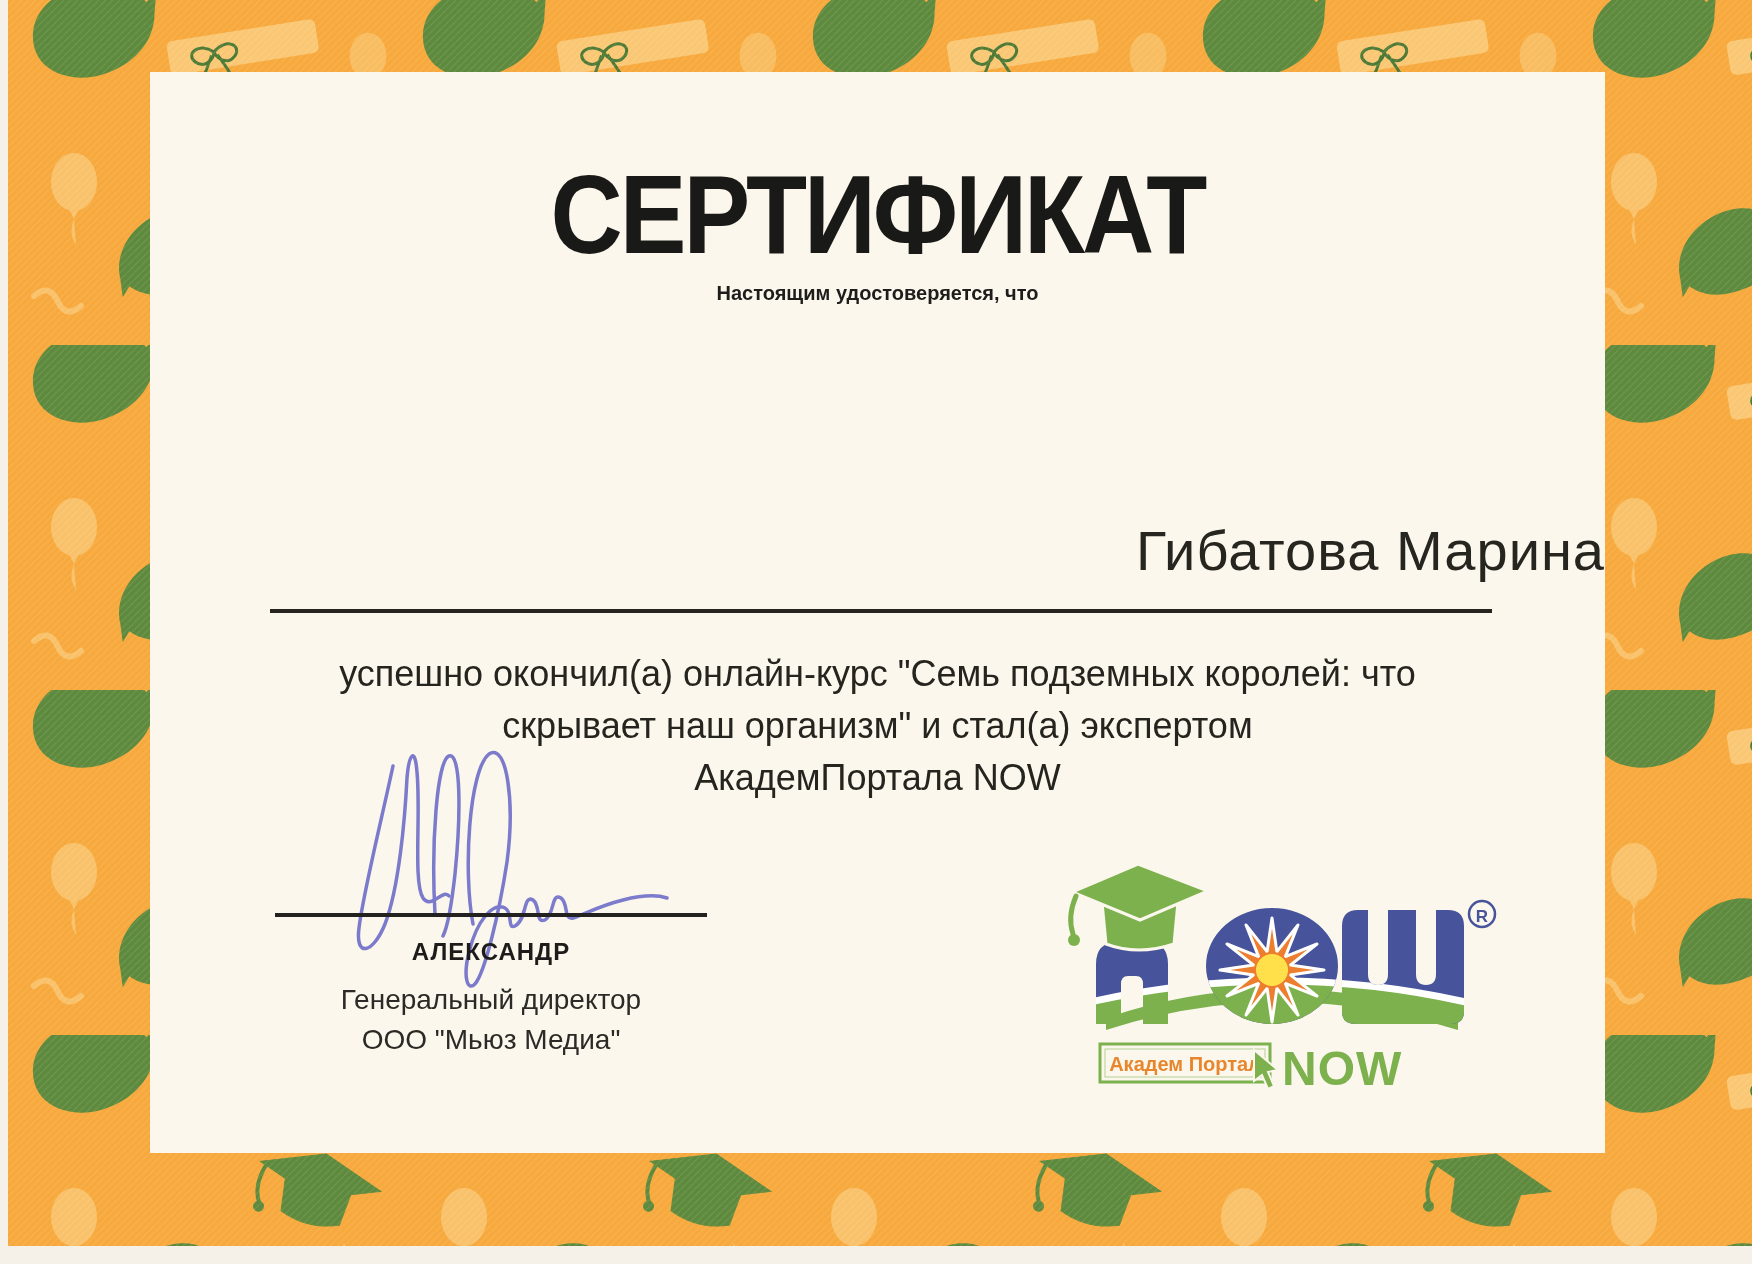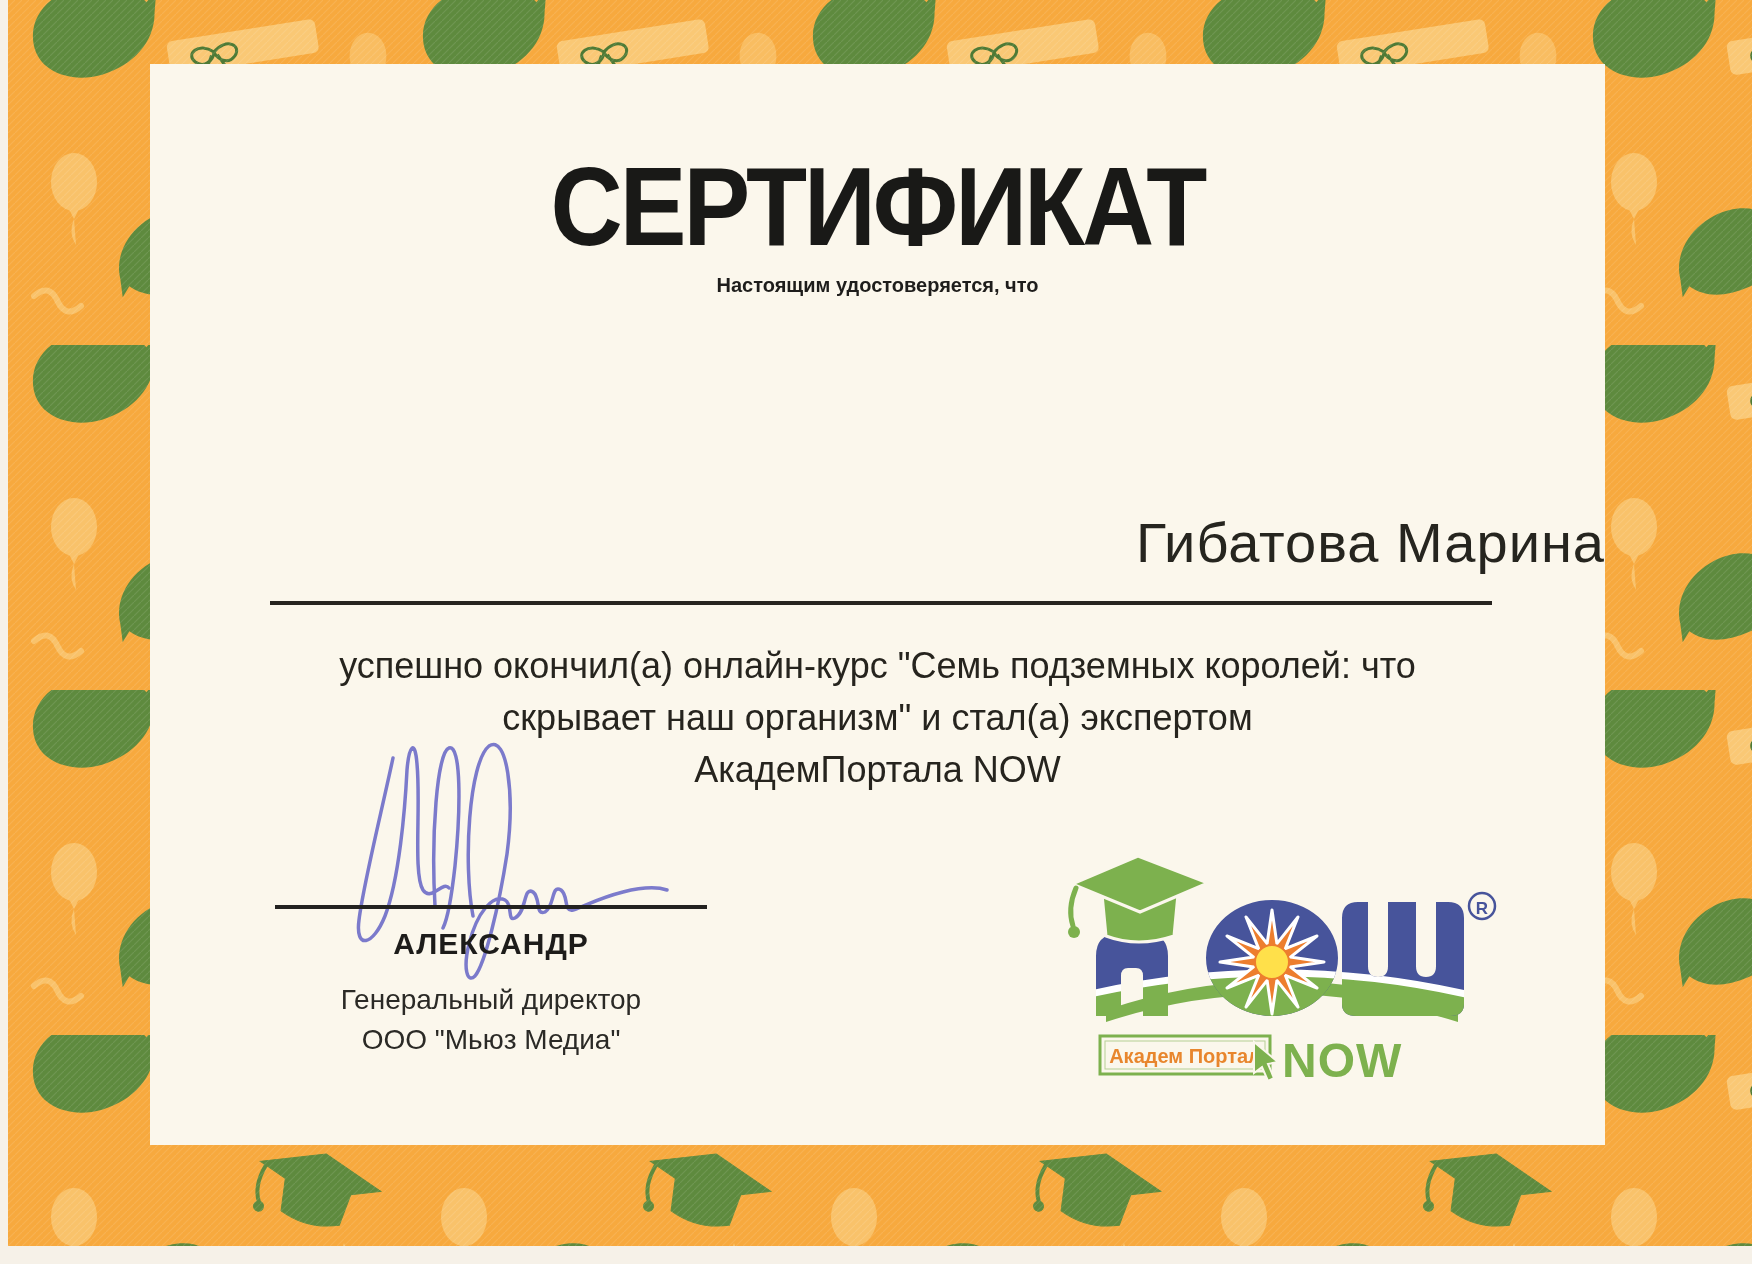--- a/index.html
+++ b/index.html
@@ -4,21 +4,21 @@
 <style>
   html,body{margin:0;padding:0;}
   body{
     width:1752px;height:1264px;overflow:hidden;
     background:#f6f1e8;
     font-family:"Liberation Sans","DejaVu Sans",sans-serif;
   }
   .page{position:relative;width:1752px;height:1264px;background:#f6f1e8;}
   .border-svg{position:absolute;left:8px;top:0;width:1744px;height:1246px;display:block;}
   .panel{
-    position:absolute;left:150px;top:64px;width:1455px;height:1081px;
+    position:absolute;left:150px;top:72px;width:1455px;height:1081px;
     background:#fbf7ec;
   }
   .panel *{position:absolute;}
   .cert-title{
     left:0;top:78px;width:100%;text-align:center;
     font-size:100px;font-weight:800;letter-spacing:-3px;color:#191917;
     transform:scaleY(1.12);transform-origin:center top;white-space:nowrap;
   }
   .cert-subtitle{
     left:0;top:210px;width:100%;text-align:center;
@@ -31,23 +31,23 @@
   .name-rule{left:120px;top:537px;width:1222px;height:4px;background:#27241f;}
   .body-text{
     left:55px;top:576px;width:1345px;text-align:center;
     font-size:36px;font-weight:400;color:#26241e;line-height:52px;
   }
   .body-text div{position:static;white-space:nowrap;}
   .sig-svg{left:185px;top:590px;width:340px;height:340px;}
   .sig-rule{left:125px;top:841px;width:432px;height:4px;background:#232220;}
   .sig-block{left:118px;top:858px;width:446px;text-align:center;color:#1d1c1a;}
   .sig-block div{position:static;white-space:nowrap;}
-  .sig-name{font-size:30px;font-weight:700;line-height:44px;letter-spacing:1px;}
+  .sig-name{font-size:24px;font-weight:700;line-height:44px;letter-spacing:1px;}
   .sig-role{font-size:28px;font-weight:400;line-height:40px;color:#2b2a26;}
-  .sig-role-first{margin-top:14px;}
+  .sig-role-first{margin-top:6px;}
   .logo-svg{left:900px;top:780px;width:456px;height:262px;}
   .logo-svg text{font-family:"Liberation Sans","DejaVu Sans",sans-serif;}
 </style>
 </head>
 <body>
 
 <div class="page">
 
   <svg class="border-svg" viewBox="0 0 1744 1246" preserveAspectRatio="none" aria-hidden="true">
     <defs>

